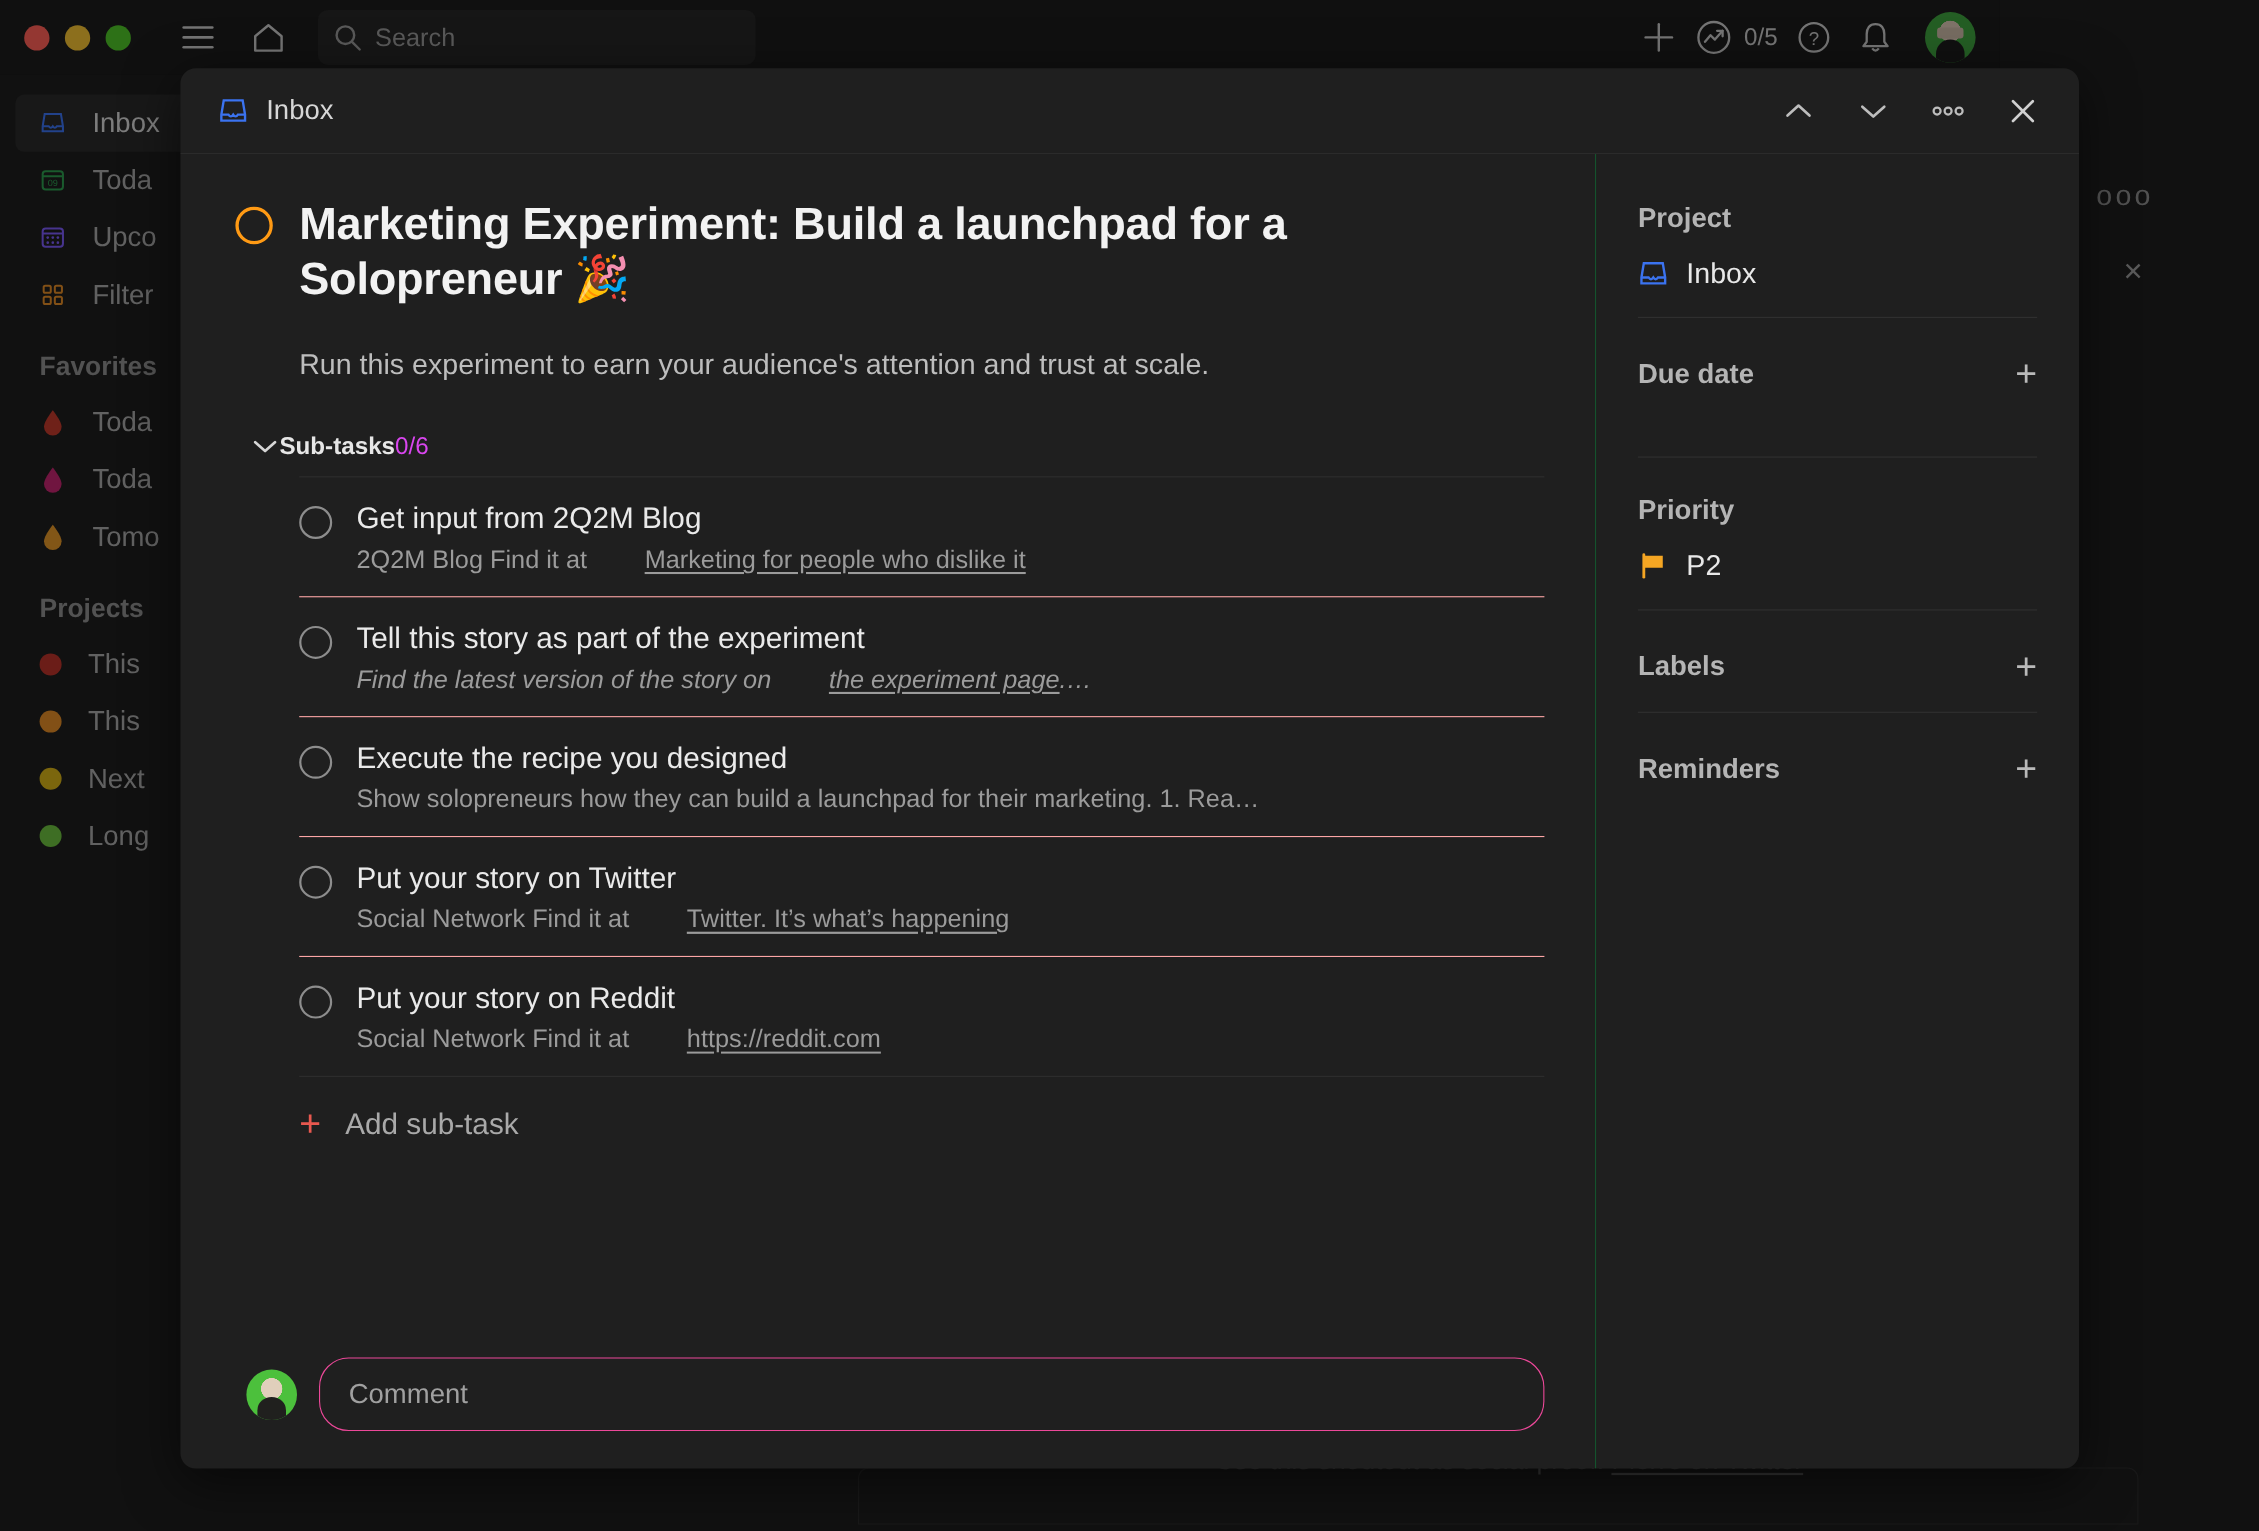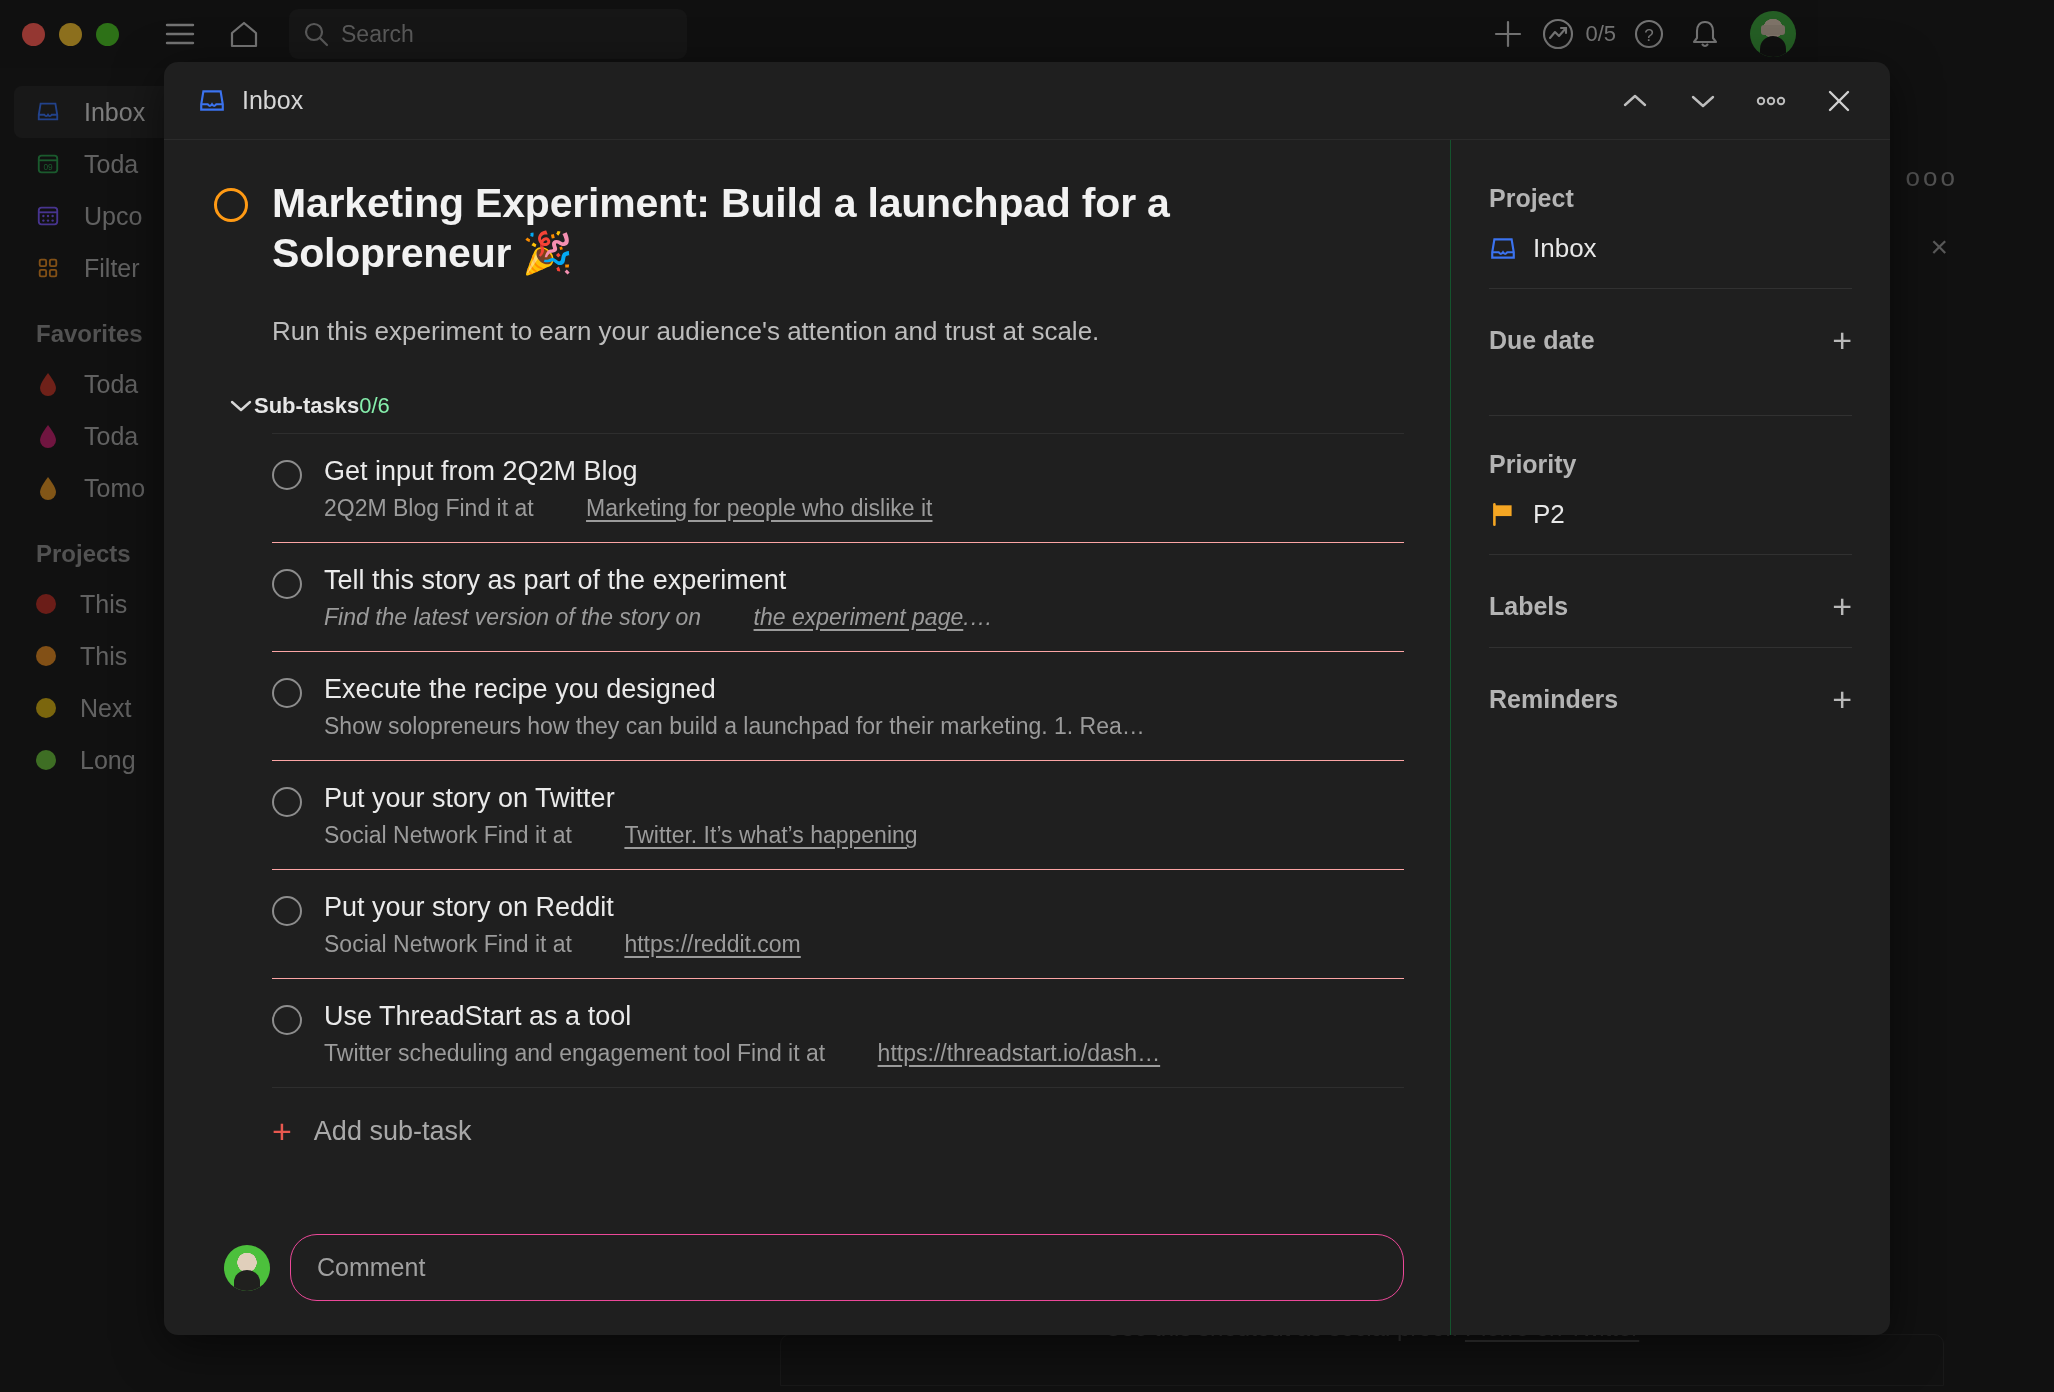--- a/index.html
+++ b/index.html
@@ -119,21 +119,21 @@
   .task-title {
     font-size: 41px; font-weight: 700; color: #f2f2f2; line-height: 1.22;
     letter-spacing: -0.2px;
   }
   .task-desc { color: #bdbdbd; font-size: 26px; margin: 38px 0 0 58px; }
 
   .subtasks-header {
     display: flex; align-items: center; 
     margin: 46px 0 0 14px; color: #e6e6e6; font-size: 22px; font-weight: 700;
   }
-  .st-count { color: #86efac; font-weight: 400; }
+  .st-count { color: #d946ef; font-weight: 400; }
 
   .st-list { margin-left: 58px; margin-top: 14px; }
   .st-row {
     display: flex; gap: 22px; align-items: flex-start;
     padding: 22px 0 20px 0; border-top: 1px solid #fca5a5;
   }
   .st-row:first-child { border-top: 1px solid #2e2e2e; }
   .st-check {
     width: 30px; height: 30px; border-radius: 50%;
     border: 2px solid #8d8d8d; flex: none; margin-top: 4px;
@@ -437,27 +437,20 @@
           </div>
 
           <div class="st-row">
             <div class="st-check"></div>
             <div class="st-text">
               <div class="st-title">Put your story on Reddit</div>
               <div class="st-sub"><span>Social Network Find it at </span><u>https://reddit.com</u><span></span></div>
             </div>
           </div>
 
-          <div class="st-row">
-            <div class="st-check"></div>
-            <div class="st-text">
-              <div class="st-title">Use ThreadStart as a tool</div>
-              <div class="st-sub"><span>Twitter scheduling and engagement tool Find it at </span><u>https://threadstart.io/dash…</u><span></span></div>
-            </div>
-          </div>
 
         </div>
 
         <div class="add-subtask">
           <span class="plus-red">+</span>
           <span>Add sub-task</span>
         </div>
 
         <div class="comment-bar">
           <div class="cm-avatar"></div>

